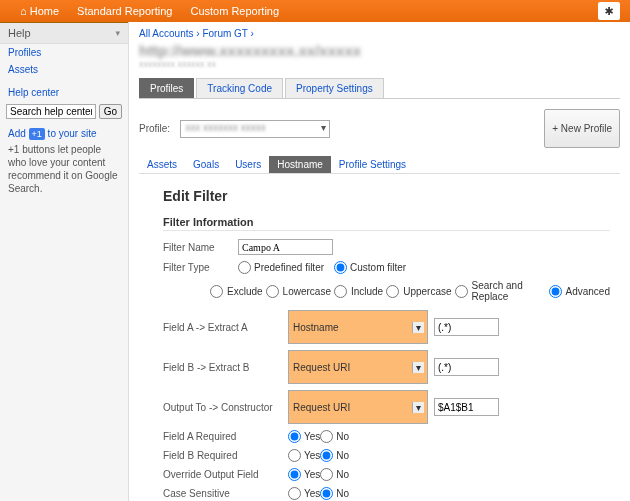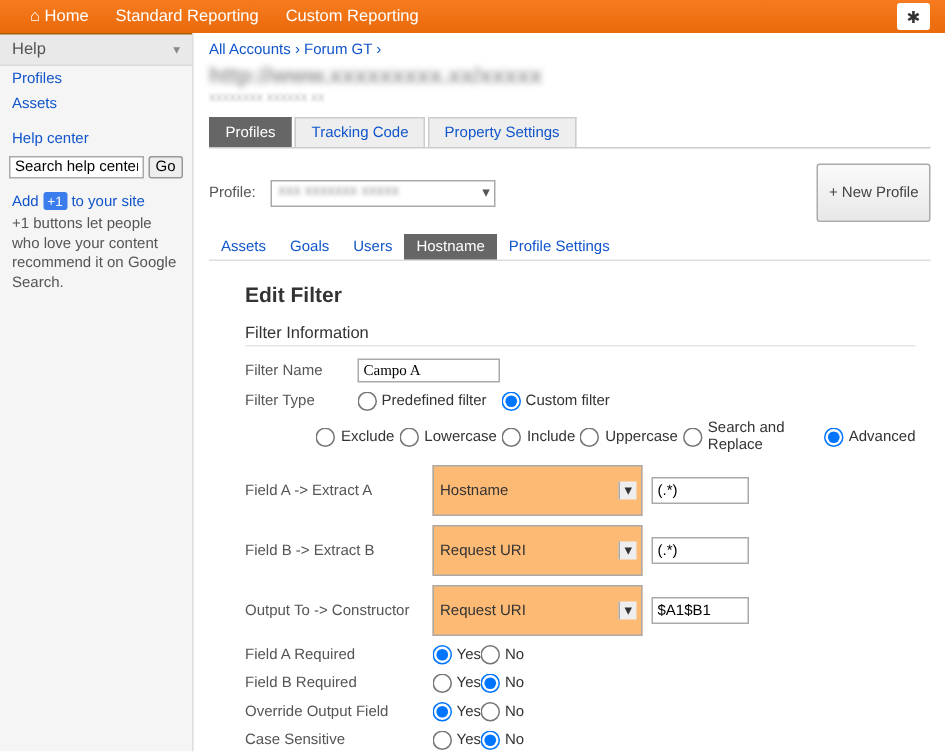--- a/index.html
+++ b/index.html
@@ -34,21 +34,21 @@
 .profrow label{font-size:10px;color:#555}
 .profsel{flex:0 0 150px;height:18px;border:1px solid #aaa;background:#fff;position:relative}
 .profsel::after{content:"▾";position:absolute;right:3px;top:1px;font-size:10px;color:#555}
 .profsel span{filter:blur(1.5px);color:#999;font-size:10px;padding-left:4px}
 .newprof{margin-left:auto;font-size:10px;padding:13px 7px;border:1px solid #aaa;background:linear-gradient(#fafafa,#e8e8e8);border-radius:2px;color:#444}
 .tabs2{border-bottom:1px solid #ddd;display:flex;gap:0;margin-bottom:14px}
 .tabs2 .t{padding:3px 8px;font-size:10px;color:#1155cc}
 .tabs2 .t.active{background:#666;color:#fff}
 .content{padding-left:24px;padding-right:10px}
 h2.ef{font-size:14px;font-weight:bold;margin-bottom:12px;color:#333}
-h3.fi{font-size:11px;font-weight:normal;margin-bottom:8px;border-bottom:1px solid #e5e5e5;padding-bottom:2px}
+h3.fi{font-size:11px;font-weight:bold;margin-bottom:8px;border-bottom:1px solid #e5e5e5;padding-bottom:2px}
 .row{display:flex;align-items:center;margin-bottom:6px;font-size:10px}
 .row .lbl{width:75px;text-align:left;color:#555;font-size:10px;padding-right:6px}
 .row .lbl-r{width:125px;text-align:left;color:#555;font-size:10px;padding-right:8px}
 .txtin{border:1px solid #aaa;padding:1px 3px;font-size:10px;height:16px}
 .radiolist{display:flex;flex-direction:row;gap:3px;margin-left:47px;margin-bottom:8px;font-size:10px}
 .radiolist label{display:flex;align-items:center;gap:4px;color:#333}
 .sel{border:1px solid #aaa;font-size:10px;height:34px;width:140px;background:#fdba74;position:relative;padding-left:4px;display:flex;align-items:center}
 .sel::after{content:"▾";position:absolute;right:3px;font-size:10px;background:#eee;padding:0 3px;border-left:1px solid #aaa}
 .patbox{border:1px solid #aaa;font-size:10px;height:18px;width:65px;padding:1px 3px;margin-left:6px}
 .yn{display:flex;align-items:center}

